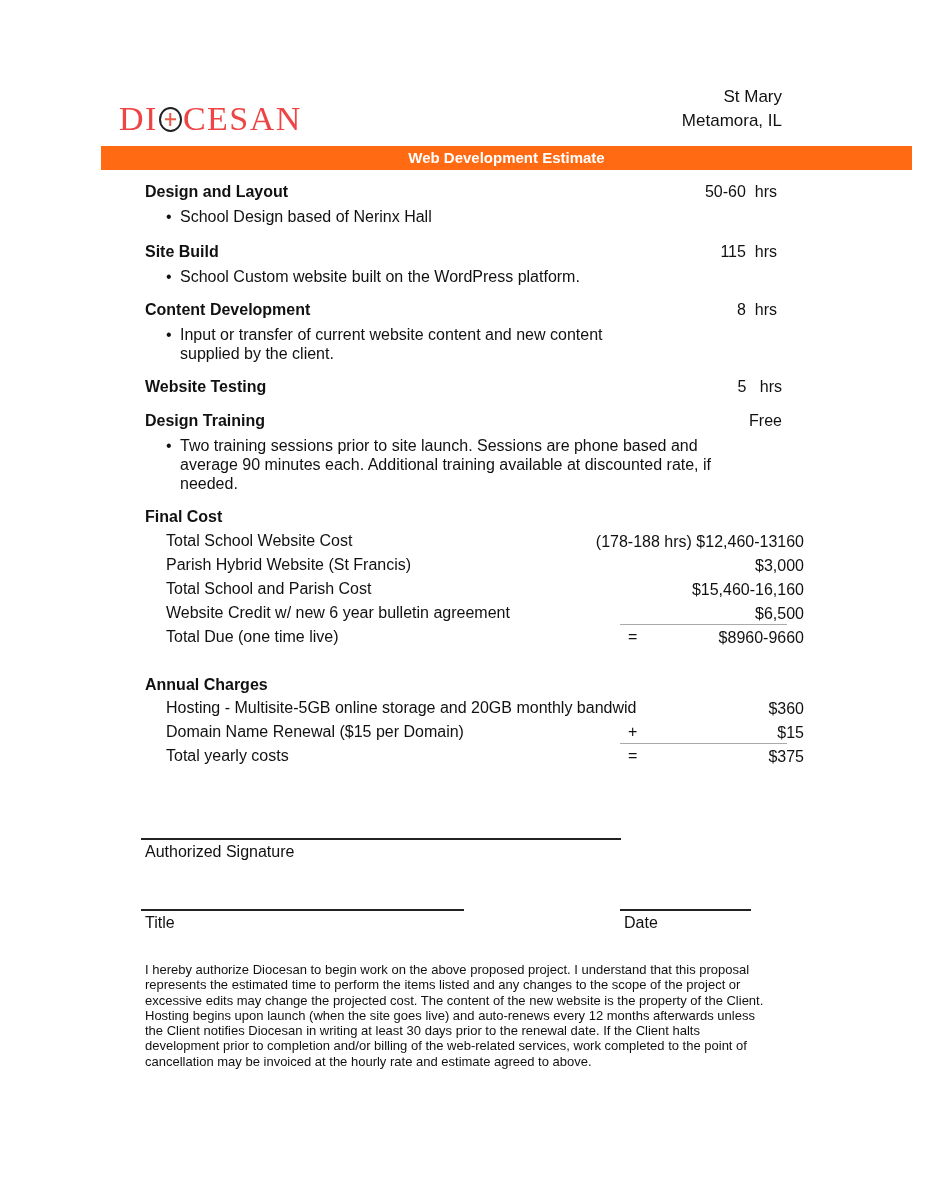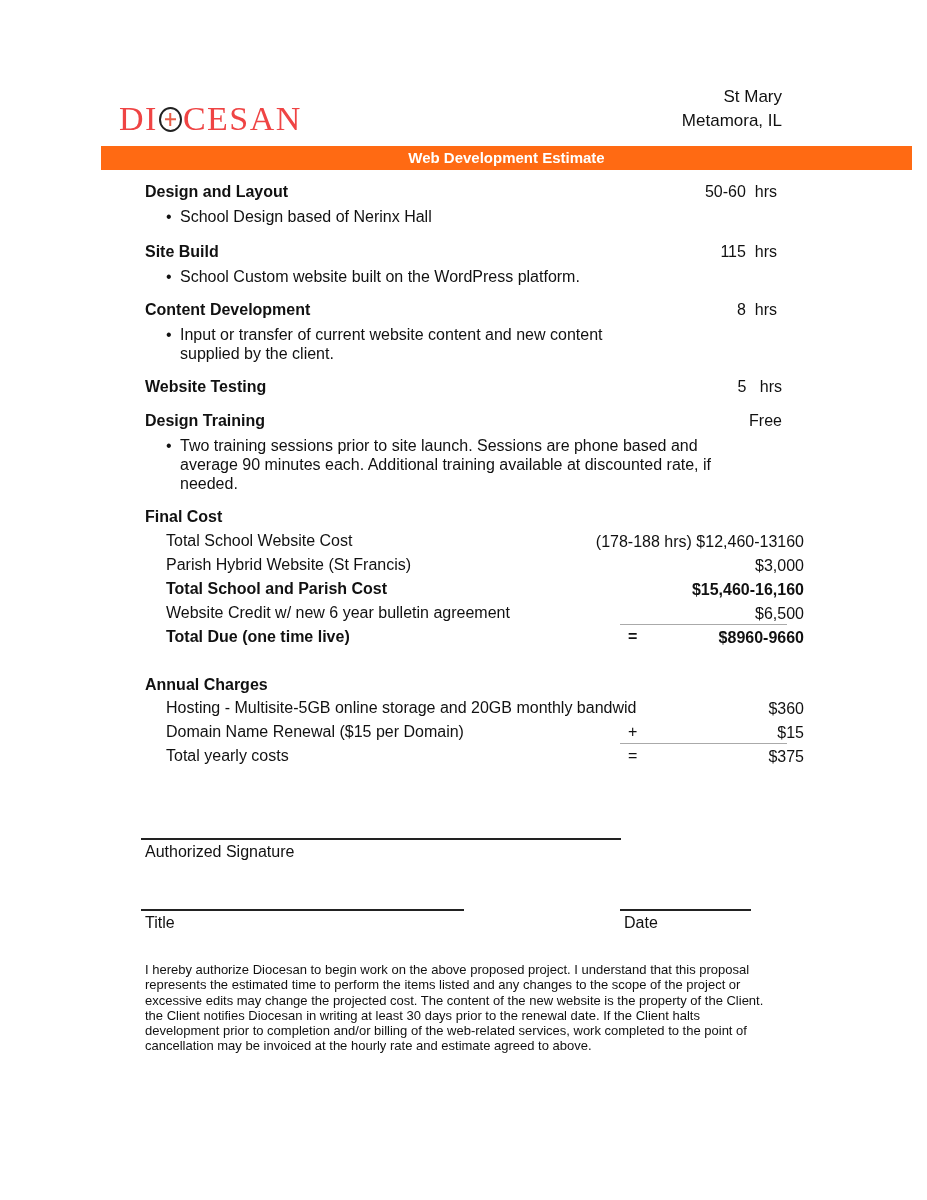--- a/index.html
+++ b/index.html
@@ -16,21 +16,21 @@
     .banner { left: 101px; top: 146px; width: 811px; height: 24px; background: #ff6a13; color: #fff; font-weight: bold; font-size: 15px; text-align: center; line-height: 24px; }
     .sec-title { left: 145px; font-weight: bold; font-size: 16px; }
     .hrs { font-size: 16px; text-align: right; }
     .bullet { left: 166px; font-size: 16px; line-height: 19px; }
     .bullet .dot { position: absolute; left: 0; top: 0; }
     .bullet .txt { position: absolute; left: 14px; top: 0; }
     .row { left: 145px; width: 638px; font-size: 16px; height: 20px; margin-left: 21px; }
     .row .lbl { position: absolute; left: 0; top: 0; white-space: nowrap; }
     .row .op { position: absolute; left: 462px; top: 0; }
     .row .val { position: absolute; right: 0; top: 1px; white-space: nowrap; }
-    .bold { font-weight: bold; }
+    .bold { font-weight: normal; }
     .rule { height: 1px; background: #aaa; }
     .sigline { height: 1.5px; background: #222; }
     .lbl16 { font-size: 16px; }
     .terms { left: 145px; top: 962px; width: 640px; font-size: 13px; line-height: 15.3px; }
     .terms span { display: block; white-space: nowrap; }
   </style>
 </head>
 <body>
 
 <div class="abs logo">
@@ -131,16 +131,17 @@
 <div class="abs sigline" style="top:909px; left:141px; width:323px"></div>
 <div class="abs lbl16" style="top:914px; left:145px">Title</div>
 
 <div class="abs sigline" style="top:909px; left:620px; width:131px"></div>
 <div class="abs lbl16" style="top:914px; left:624px">Date</div>
 
 <div class="abs terms">
   <span>I hereby authorize Diocesan to begin work on the above proposed project. I understand that this proposal</span>
   <span>represents the estimated time to perform the items listed and any changes to the scope of the project or</span>
   <span>excessive edits may change the projected cost. The content of the new website is the property of the Client.</span>
+  <span>Hosting begins upon launch (when the site goes live) and auto-renews every 12 months afterwards unless</span>
   <span>the Client notifies Diocesan in writing at least 30 days prior to the renewal date. If the Client halts</span>
   <span>development prior to completion and/or billing of the web-related services, work completed to the point of</span>
   <span>cancellation may be invoiced at the hourly rate and estimate agreed to above.</span>
 </div>
 
 </body></html>

